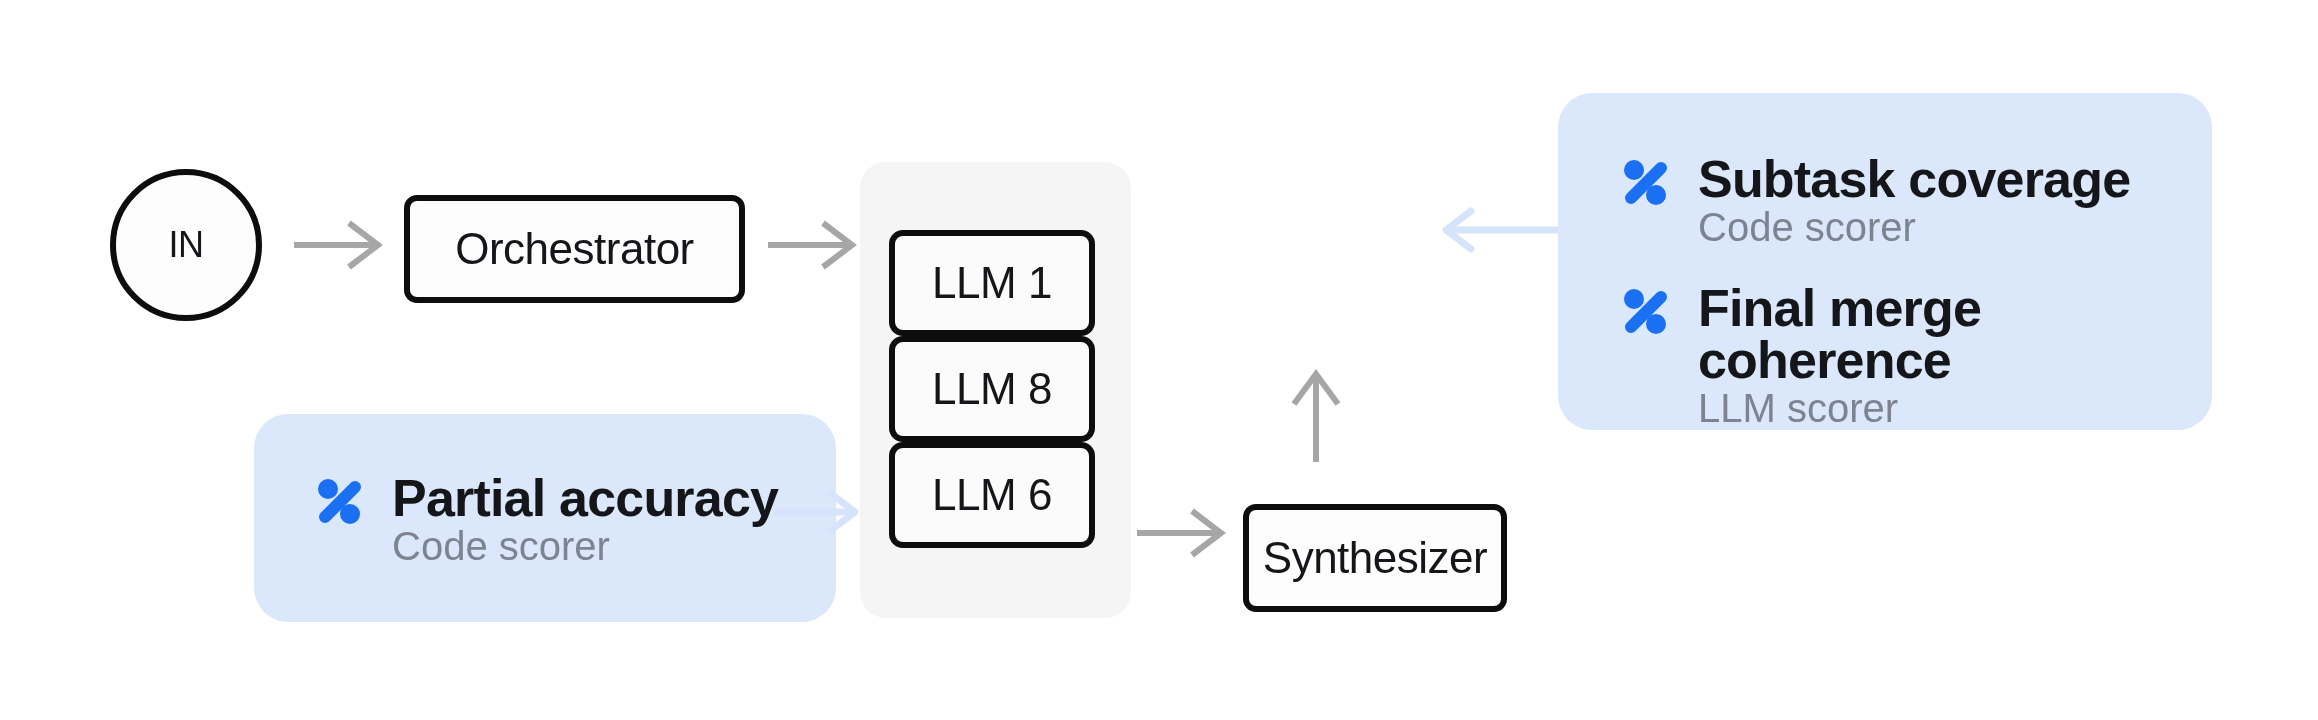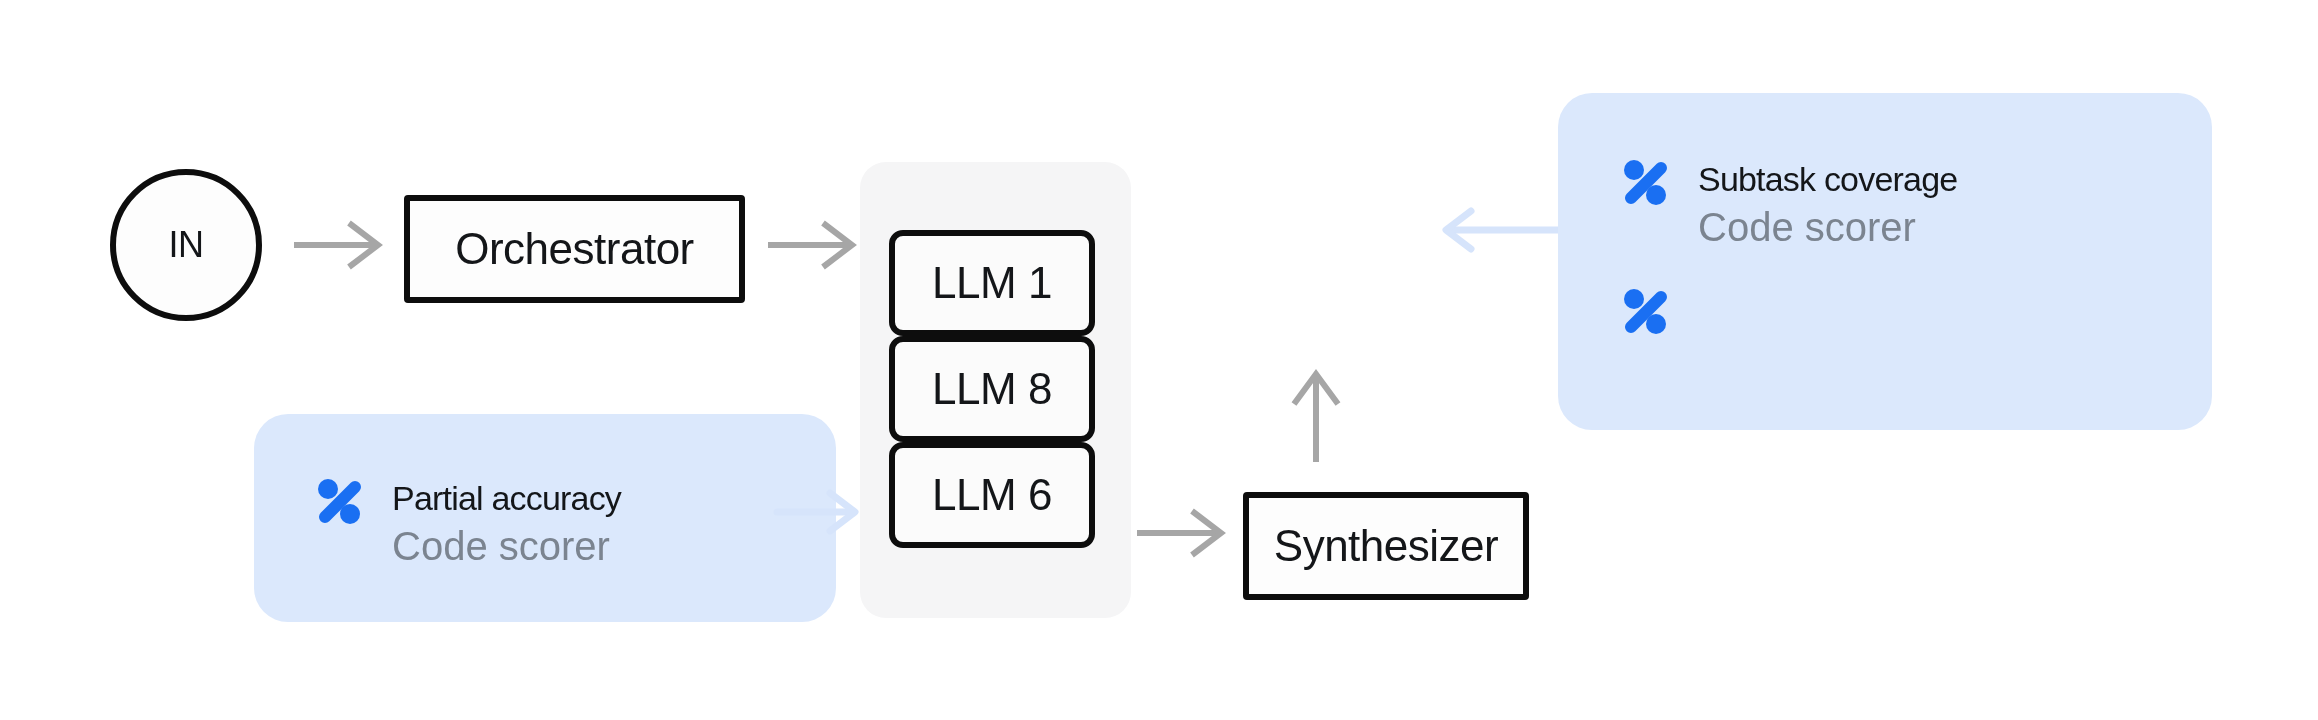--- a/index.html
+++ b/index.html
@@ -33,21 +33,21 @@
     border: 6px solid var(--node_border);
     background: var(--node_fill);
     display: flex;
     align-items: center;
     justify-content: center;
     font-size: 44px;
     letter-spacing: -0.5px;
     color: var(--title_text);
   }
   .node.circle { border-radius: 50%; width: 152px; height: 152px; font-size: 36px; }
-  .node.rect { border-radius: 4px; }
+  .node.rect { border-radius: 13px; }
 
   .worker-group {
     box-sizing: border-box;
     background: var(--worker_group_bg);
     border-radius: 26px;
     display: flex;
     flex-direction: column;
     justify-content: center;
     padding: 30px 34px 32px 29px;
   }
@@ -62,22 +62,22 @@
   .scorer-panel {
     box-sizing: border-box;
     background: var(--scorer_panel_bg);
     border-radius: 34px;
   }
   .scorer-row { display: flex; align-items: flex-start; gap: 28px; }
   .scorer-icon { width: 48px; height: 48px; flex: 0 0 48px; margin-top: 6px; }
   .scorer-icon circle { fill: var(--scorer_icon_blue); }
   .scorer-icon line { stroke: var(--scorer_icon_blue); }
   .scorer-title {
-    font-size: 34px;
-    font-weight: 400;
+    font-size: 52px;
+    font-weight: 700;
     letter-spacing: -0.8px;
     line-height: 52px;
     color: var(--title_text);
   }
   .scorer-sub {
     font-size: 40px;
     font-weight: 400;
     line-height: 38px;
     margin-top: 3px;
     color: var(--muted_text);
@@ -149,21 +149,21 @@
   <svg class="abs arrow round" style="left:777px; top:487px;" width="86" height="50" viewBox="0 0 86 50">
     <line class="blue" x1="0" y1="25" x2="76" y2="25"></line>
     <polyline class="blue" points="53,6 78,25 53,44"></polyline>
   </svg>
 
   <svg class="abs arrow" style="left:1135px; top:508px;" width="92" height="50" viewBox="0 0 92 50">
     <line class="gray" x1="2" y1="25" x2="83" y2="25"></line>
     <polyline class="gray" points="57,3 86,25 57,47"></polyline>
   </svg>
 
-  <div class="abs node rect" style="left:1243px; top:492px; width:286px; height:108px;">
+  <div class="abs node rect" style="left:1243px; top:504px; width:264px; height:108px;">
     <span>Synthesizer</span>
   </div>
 
   <svg class="abs arrow" style="left:1291px; top:368px;" width="50" height="96" viewBox="0 0 50 96">
     <line class="gray" x1="25" y1="94" x2="25" y2="9"></line>
     <polyline class="gray" points="3,36 25,6 47,36"></polyline>
   </svg>
 
 
   <svg class="abs arrow round" style="left:1438px; top:205px;" width="120" height="50" viewBox="0 0 120 50">
@@ -182,16 +182,20 @@
         <div class="scorer-title">Subtask coverage</div>
         <div class="scorer-sub">Code scorer</div>
       </div>
     </div>
     <div class="scorer-row">
       <svg class="scorer-icon" viewBox="0 0 48 48">
         <circle cx="12" cy="11" r="10"></circle>
         <circle cx="34" cy="36" r="10"></circle>
         <line x1="9" y1="39" x2="39" y2="9" stroke-width="12" stroke-linecap="round"></line>
       </svg>
+      <div>
+        <div class="scorer-title">Final merge coherence</div>
+        <div class="scorer-sub">LLM scorer</div>
+      </div>
     </div>
   </div>
 
 </div>
 
 </body></html>

